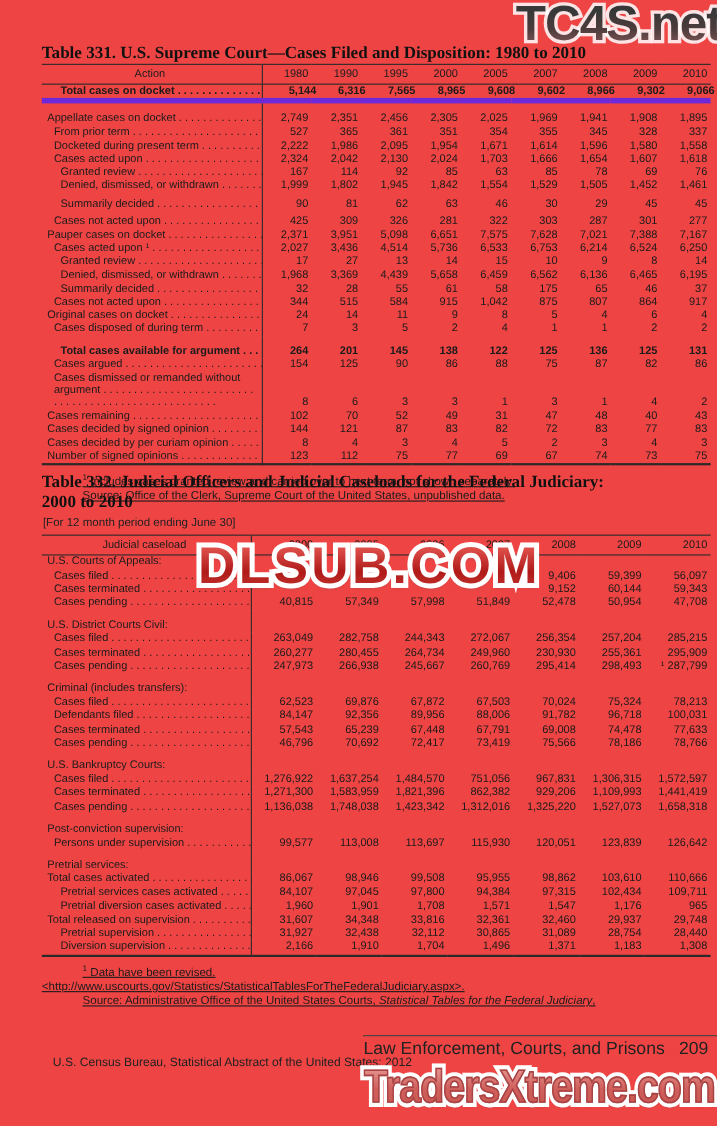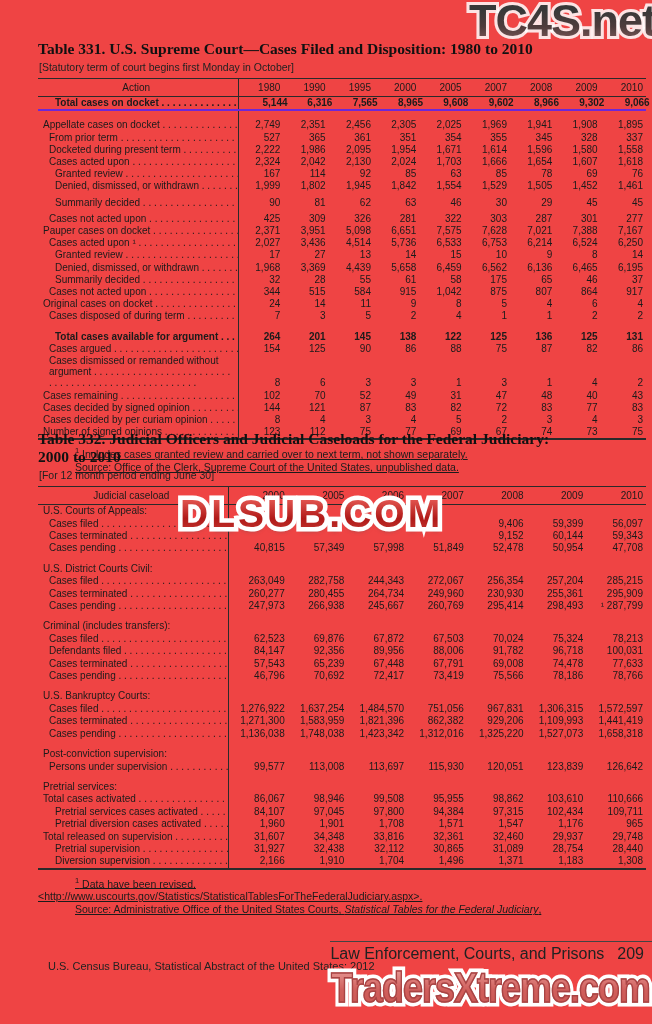--- a/index.html
+++ b/index.html
@@ -23,21 +23,21 @@
   .num{text-align:right;}
   th.lbl,td.lbl{border-right:1px solid #2a2a2a;}
   td.lbl{white-space:nowrap;overflow:hidden;padding-left:5px;}
   .txt::after{content:" . . . . . . . . . . . . . . . . . . . . . . . . . . . . . . . . . . . . . . . . . . . . . . . . . . . .";}
   tr.section td.lbl .txt::after{content:"";}
   tr.indent-1 td.lbl{padding-left:11px;}
   tr.indent-2 td.lbl{padding-left:17px;}
   tr.bold{font-weight:bold;}
   tr.bold td{font-weight:bold;padding-left:24px;}
   tr.bold td.lbl{padding-left:17px;}
-  tr.rule-below td{border-bottom:2px solid #6d28d9;}
+  tr.rule-below td{border-bottom:5px solid #6d28d9;}
   tr.gap td{padding-top:8px;}
   tr.gap-sm td{padding-top:4px;}
   tr.wrap td.lbl{white-space:normal;height:23px;}
   .t332 .tbl td{line-height:11.4px;}
 
   
   .fn{font-size:10.5px;line-height:13px;margin-top:4px;color:#1b1b1b;}
   .fn .line{margin-left:37px;text-decoration:underline;}
   .fn .line.flush{margin-left:0;}
   .fn sup{font-size:7.5px;}
@@ -50,41 +50,40 @@
   .footer-credit{position:absolute;left:48px;top:960px;font-size:11px;color:#222;}
 
   
   .wm{position:absolute;font-weight:bold;white-space:nowrap;pointer-events:none;}
   .wm .layer{position:absolute;left:0;top:0;}
   .wm .front{position:relative;}
   .wm-tc4s{right:-4px;top:-3px;font-size:45px;letter-spacing:-1px;line-height:48px;}
   .wm-tc4s .back{-webkit-text-stroke:6px rgba(255,255,255,.85);color:#fff;}
   .wm-tc4s .front{background:linear-gradient(180deg,#383838 30%,#4e3c3c 62%,#7d5656 90%);
                   -webkit-background-clip:text;background-clip:text;color:transparent;}
-  .wm-dlsub{left:180px;top:489px;font-size:39px;letter-spacing:3px;line-height:50px;}
+  .wm-dlsub{left:180px;top:489px;font-size:47px;letter-spacing:3px;line-height:50px;}
   .wm-dlsub .back{-webkit-text-stroke:9px #fff;color:#fff;
                   text-shadow:0 4px 4px rgba(80,80,80,.55),0 0 2px #aaa;}
   .wm-dlsub .front{background:linear-gradient(180deg,#e2544f 18%,#b01a18 62%,#c63a34);
                    -webkit-background-clip:text;background-clip:text;color:transparent;}
   .wm-traders{left:331px;top:965px;font-size:42px;letter-spacing:-1px;line-height:46px;
               transform:scaleX(.85);transform-origin:left center;}
   .wm-traders .back{-webkit-text-stroke:9px #fff;color:#fff;
                     text-shadow:0 3px 3px rgba(70,70,70,.6),0 0 2px #888;}
   .wm-traders .front{-webkit-text-stroke:1.5px #a84444;
                      background:linear-gradient(180deg,#e89a96 10%,#d05f5c 55%,#c95450);
                      -webkit-background-clip:text;background-clip:text;color:transparent;}
 </style>
 </head>
 <body>
 
 <div class="page">
 
   <div class="tblock t331">
     <h2 class="title">Table 331. U.S. Supreme Court—Cases Filed and Disposition: 1980 to 2010</h2>
-    <div class="bracket">[Statutory term of court begins first Monday in October]</div>
     <table class="tbl">
       <colgroup>
           <col style="width:200px">
         </colgroup>
       <thead>
         <tr>
           <th class="lbl">Action</th>
           <th class="num">1980</th>
           <th class="num">1990</th>
           <th class="num">1995</th>

